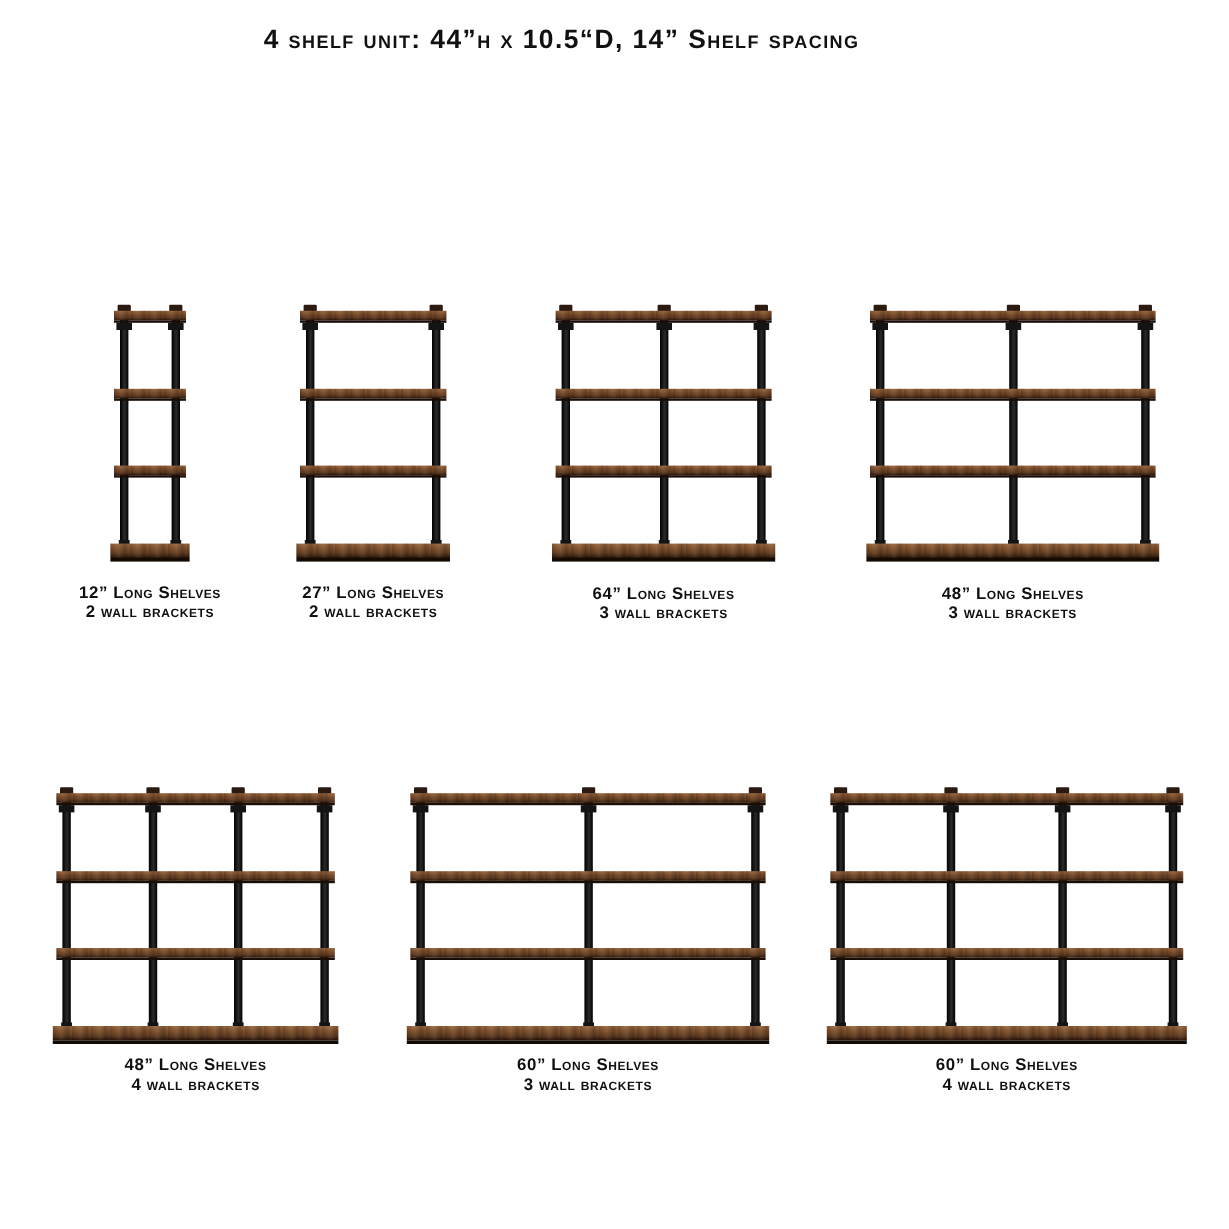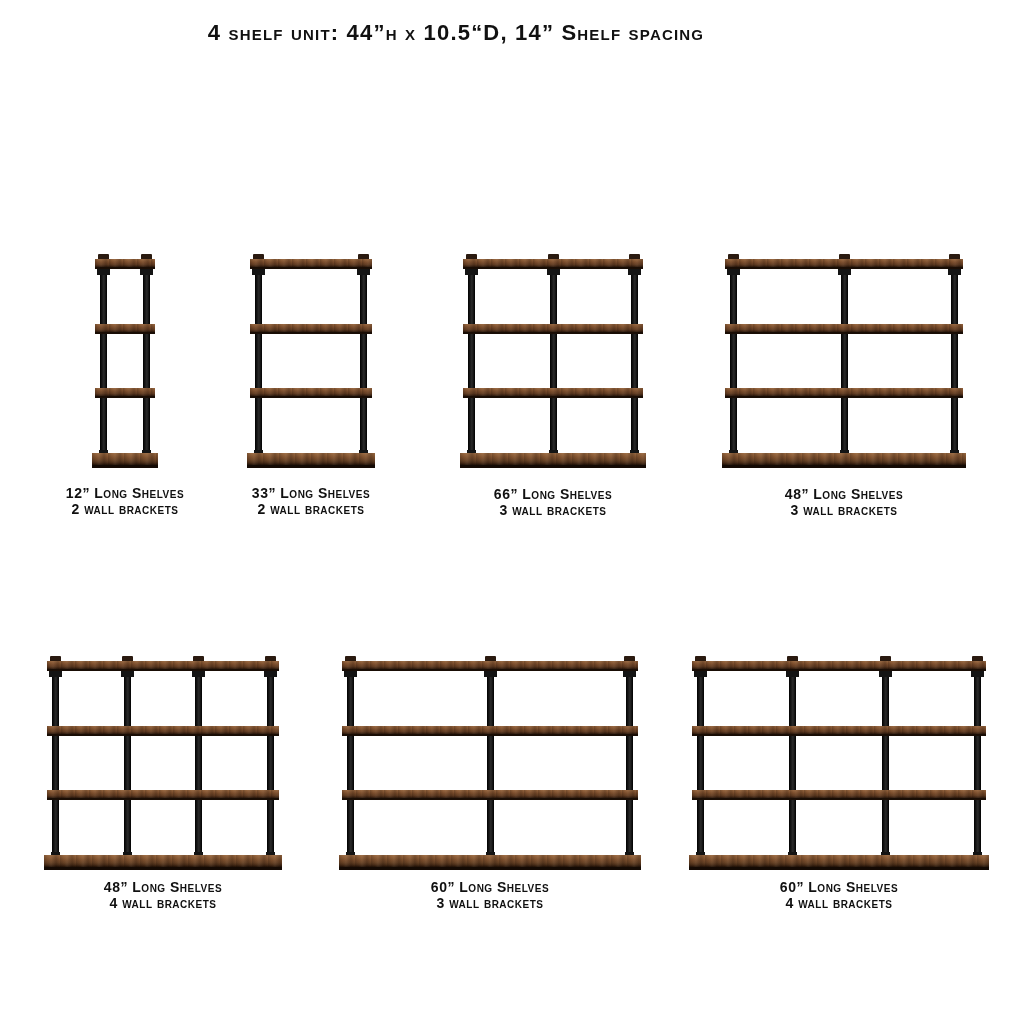--- a/index.html
+++ b/index.html
@@ -2,21 +2,21 @@
 <html><head>
 <meta charset="utf-8">
 <style>
   * { margin:0; padding:0; box-sizing:border-box; }
   html,body { width:1024px; height:1024px; background:#ffffff; overflow:hidden; }
   body { font-family:"Liberation Sans","DejaVu Sans",sans-serif; color:#0e0e0e; position:relative; }
 
   .stage { position:absolute; left:0; top:0; width:1024px; height:1024px; background:#ffffff; }
 
   .title {
-    position:absolute; left:4px; top:20px; width:904px;
+    position:absolute; left:16px; top:20px; width:904px;
     text-align:center; font-variant:small-caps; font-weight:600;
     font-size:22px; letter-spacing:1.2px; color:#111;
   }
 
   .notice-box {
     position:absolute; left:42px; top:72px; width:938px; height:67px;
     border:3px solid #111; background:#fff;
     display:flex; flex-direction:column; justify-content:center;
     text-align:center;
   }
@@ -90,21 +90,21 @@
         <div class="post" style="left: 109px; top: 5px; width: 7px; height: 194px;"></div>
         <div class="cap" style="left: 107px; top: 0px; width: 11px; height: 8px;"></div>
         <div class="flare" style="left: 106px; top: 15px; width: 13px; height: 6px;"></div>
         <div class="foot" style="left: 108px; top: 196px; width: 9px; height: 4px;"></div>
         <div class="shelf" style="left: -1px; top: 5px; width: 122px; height: 10px;"></div>
         <div class="shelf" style="left: -1px; top: 70px; width: 122px; height: 10px;"></div>
         <div class="shelf" style="left: -1px; top: 134px; width: 122px; height: 10px;"></div>
         <div class="shelf bottom" style="left: -4px; top: 199px; width: 128px; height: 15px;"></div>
       </div>
       <div class="unit-label" style="left: 151px; top: 486px;">
-        <div class="l1">33” Long Shelves</div>
+        <div class="l1">27” Long Shelves</div>
         <div class="l2">2 wall brackets</div>
       </div>
       <div class="unit" style="left: 464px; top: 254px; width: 178px; height: 214px;">
         <div class="post" style="left: 4px; top: 5px; width: 7px; height: 194px;"></div>
         <div class="cap" style="left: 2px; top: 0px; width: 11px; height: 8px;"></div>
         <div class="flare" style="left: 1px; top: 15px; width: 13px; height: 6px;"></div>
         <div class="foot" style="left: 3px; top: 196px; width: 9px; height: 4px;"></div>
         <div class="post" style="left: 86px; top: 5px; width: 7px; height: 194px;"></div>
         <div class="cap" style="left: 84px; top: 0px; width: 11px; height: 8px;"></div>
         <div class="flare" style="left: 83px; top: 15px; width: 13px; height: 6px;"></div>
@@ -112,21 +112,21 @@
         <div class="post" style="left: 167px; top: 5px; width: 7px; height: 194px;"></div>
         <div class="cap" style="left: 165px; top: 0px; width: 11px; height: 8px;"></div>
         <div class="flare" style="left: 164px; top: 15px; width: 13px; height: 6px;"></div>
         <div class="foot" style="left: 166px; top: 196px; width: 9px; height: 4px;"></div>
         <div class="shelf" style="left: -1px; top: 5px; width: 180px; height: 10px;"></div>
         <div class="shelf" style="left: -1px; top: 70px; width: 180px; height: 10px;"></div>
         <div class="shelf" style="left: -1px; top: 134px; width: 180px; height: 10px;"></div>
         <div class="shelf bottom" style="left: -4px; top: 199px; width: 186px; height: 15px;"></div>
       </div>
       <div class="unit-label" style="left: 393px; top: 487px;">
-        <div class="l1">66” Long Shelves</div>
+        <div class="l1">64” Long Shelves</div>
         <div class="l2">3 wall brackets</div>
       </div>
       <div class="unit" style="left: 726px; top: 254px; width: 236px; height: 214px;">
         <div class="post" style="left: 4px; top: 5px; width: 7px; height: 194px;"></div>
         <div class="cap" style="left: 2px; top: 0px; width: 11px; height: 8px;"></div>
         <div class="flare" style="left: 1px; top: 15px; width: 13px; height: 6px;"></div>
         <div class="foot" style="left: 3px; top: 196px; width: 9px; height: 4px;"></div>
         <div class="post" style="left: 115px; top: 5px; width: 7px; height: 194px;"></div>
         <div class="cap" style="left: 113px; top: 0px; width: 11px; height: 8px;"></div>
         <div class="flare" style="left: 112px; top: 15px; width: 13px; height: 6px;"></div>

